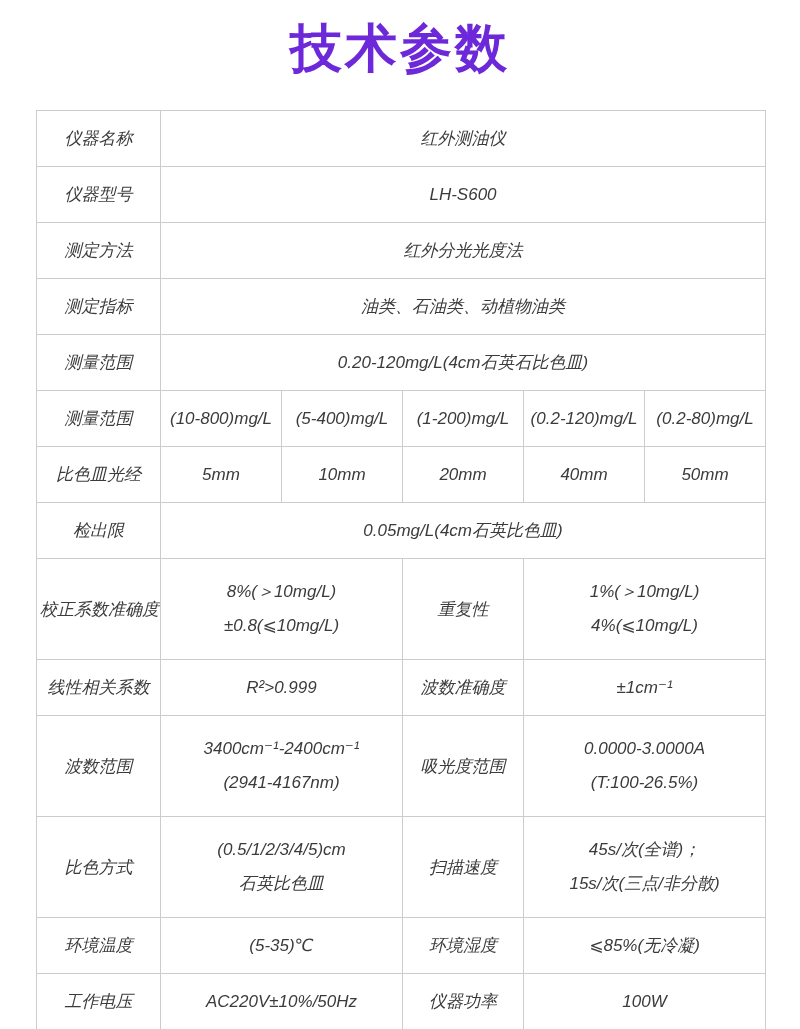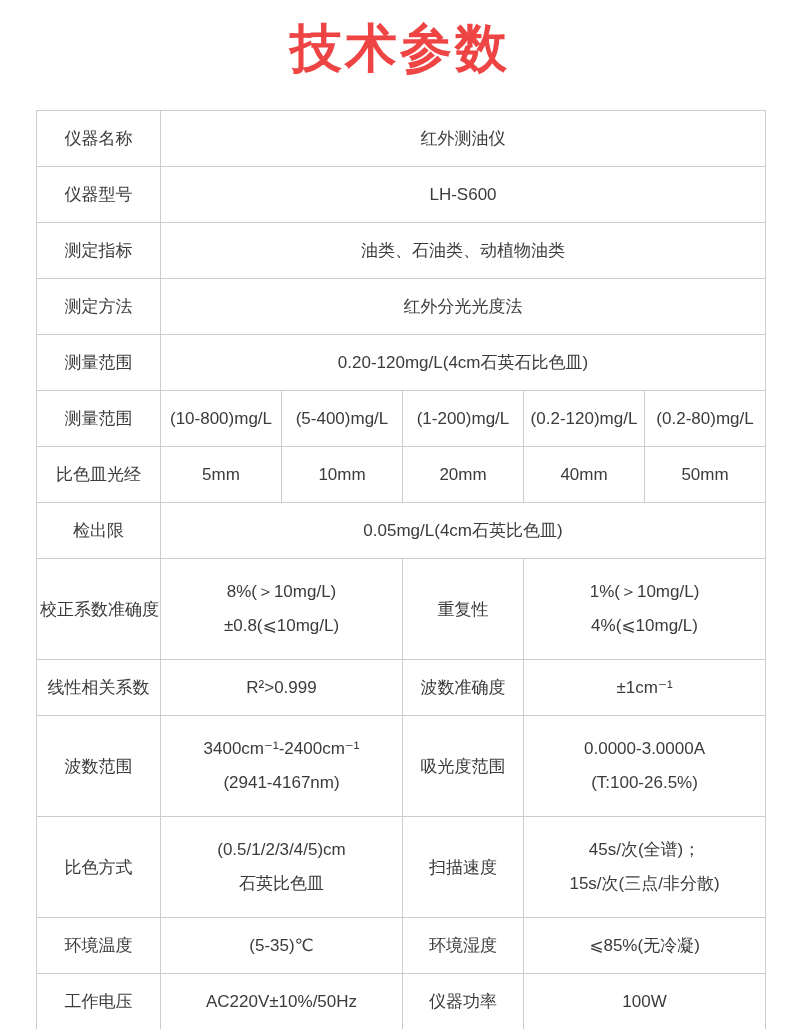--- a/index.html
+++ b/index.html
@@ -10,21 +10,21 @@
     font-family: "Liberation Sans", "DejaVu Sans", sans-serif;
   }
   .page { width: 800px; height: 1029px; background: #ffffff; overflow: hidden; }
   .title {
     margin: 16px 0 0 0;
     text-align: center;
     font-size: 52px;
     line-height: 64px;
     font-weight: 900;
     letter-spacing: 3px;
-    color: #ef4444;
+    color: #6d28d9;
     font-family: "DejaVu Sans", "Liberation Sans", sans-serif;
   }
   table.spec-table {
     border-collapse: collapse;
     table-layout: fixed;
     width: 729px;
     margin: 30px 0 0 36px;
     background: #ffffff;
   }
   col.c-label { width: 124px; }
@@ -32,20 +32,21 @@
   td {
     border: 1px solid #cccccc;
     text-align: center;
     vertical-align: middle;
     color: #3b3b3b;
     font-size: 17px;
     padding: 16px 3px;
     background: #ffffff;
     overflow: hidden;
     white-space: nowrap;
+    font-style: italic;
   }
   tr.r-std td { height: 43px; }
   tr.r-tall td { height: 75px; }
   .cell-line { display: block; line-height: 34px; }
 </style>
 </head>
 <body>
 
 <div class="page">
 
@@ -66,27 +67,27 @@
         <td>仪器名称</td>
         <td colspan="5">红外测油仪</td>
       </tr>
 
       <tr class="r-std">
         <td>仪器型号</td>
         <td colspan="5">LH-S600</td>
       </tr>
 
       <tr class="r-std">
-        <td>测定指标</td>
-        <td colspan="5">油类、石油类、动植物油类</td>
+        <td>测定方法</td>
+        <td colspan="5">红外分光光度法</td>
       </tr>
 
       <tr class="r-std">
-        <td>测定方法</td>
-        <td colspan="5">红外分光光度法</td>
+        <td>测定指标</td>
+        <td colspan="5">油类、石油类、动植物油类</td>
       </tr>
 
       <tr class="r-std">
         <td>测量范围</td>
         <td colspan="5">0.20-120mg/L(4cm石英石比色皿)</td>
       </tr>
 
       <tr class="r-std">
         <td>测量范围</td>
         <td>(10-800)mg/L</td>

